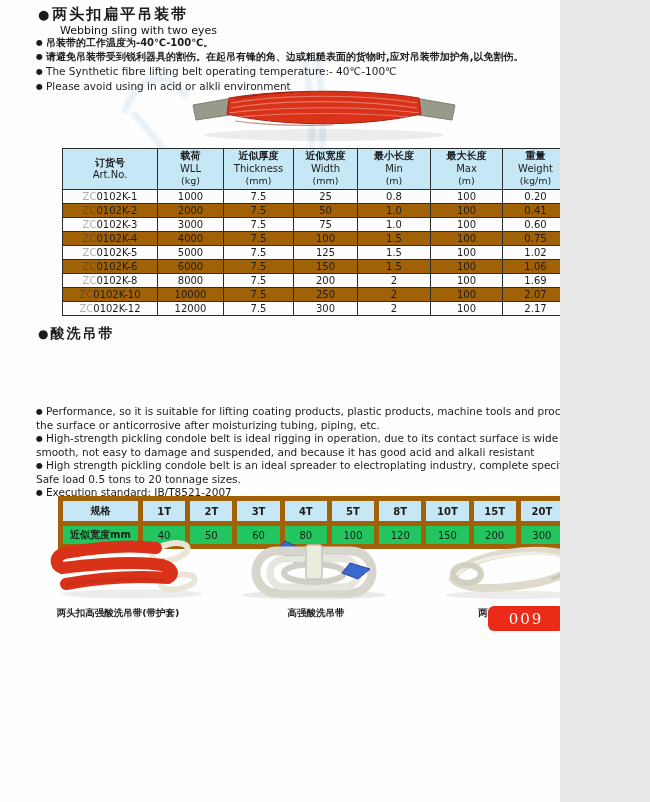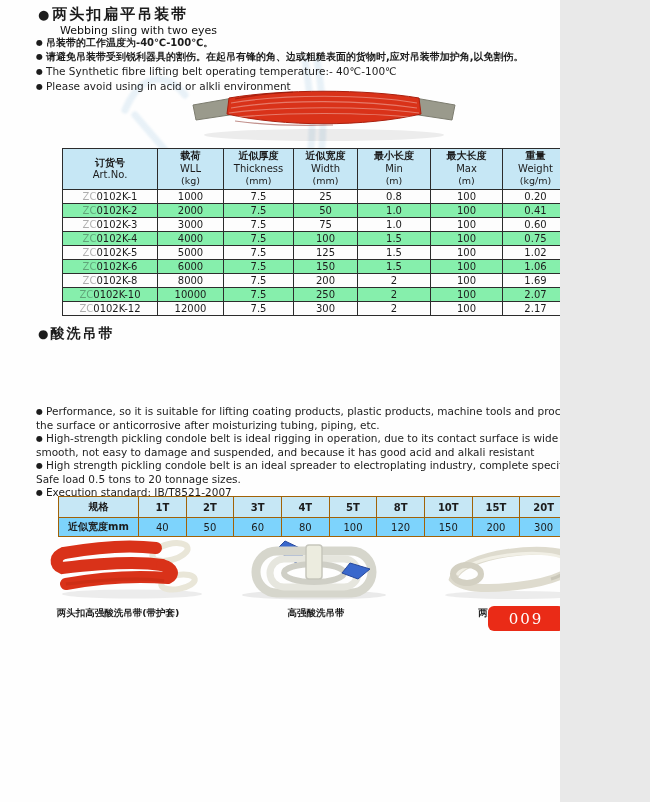--- a/index.html
+++ b/index.html
@@ -30,29 +30,29 @@
   .ghost{position:absolute;opacity:.12;filter:blur(1.2px);pointer-events:none;}
 
   
   .main-table{position:absolute;left:62px;top:148px;width:506px;border-collapse:collapse;
               table-layout:fixed;border:1.5px solid #242424;}
   .main-table th,.main-table td{border:1px solid #2c2c2c;text-align:center;padding:0;overflow:hidden;}
   .main-table thead th{background:#c6e7f5;height:40px;font-size:10px;line-height:12.5px;font-weight:400;}
   .main-table thead .zh{font-weight:700;}
   .main-table thead .unit{font-size:9.5px;}
   .main-table tbody td{font-size:10px;height:13px;line-height:13px;background:#fdfdfd;}
-  .main-table tbody tr.stripe td{background:#86efac;}
+  .main-table tbody tr.stripe td{background:#a16207;}
   .faded{opacity:.35;}
 
   
   .spec-table{position:absolute;left:58px;top:496px;width:510px;border-collapse:collapse;
               table-layout:fixed;border:1.5px solid #242424;}
-  .spec-table td{border:1px solid #a16207;text-align:center;padding:0;font-size:10px;}
+  .spec-table td{border:5px solid #a16207;text-align:center;padding:0;font-size:10px;}
   .spec-table tr.sizes td{background:#c6e7f5;height:20px;font-weight:700;}
-  .spec-table tr.widths td{background:#7dd3fc;height:18px;margin-left:36px;}
+  .spec-table tr.widths td{background:#22c55e;height:18px;margin-left:36px;}
   .spec-table tr.widths td.label{font-weight:700;}
 
   
   .photo{position:absolute;}
   .photo1{left:48px;top:537px;}
   .photo2{left:230px;top:533px;}
   .photo3{left:433px;top:541px;}
   .sling-photo{position:absolute;left:183px;top:83px;}
 
   .caption{position:absolute;top:607px;transform:translateX(-50%);font-size:9.5px;font-weight:700;

